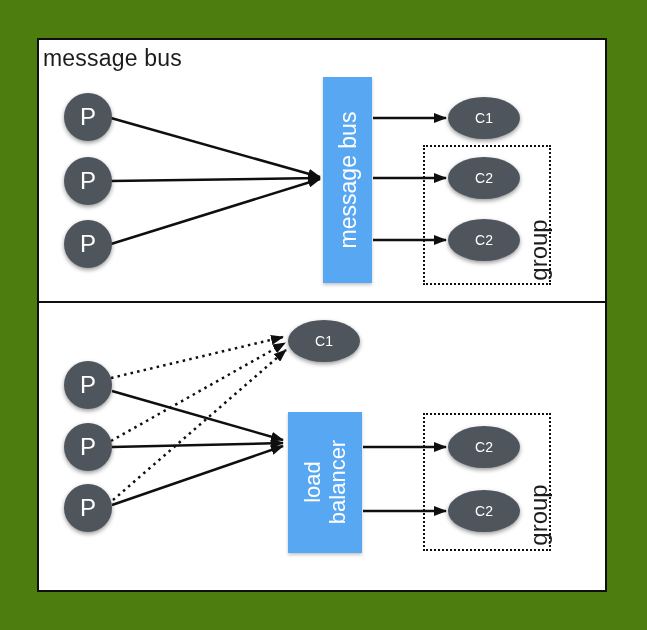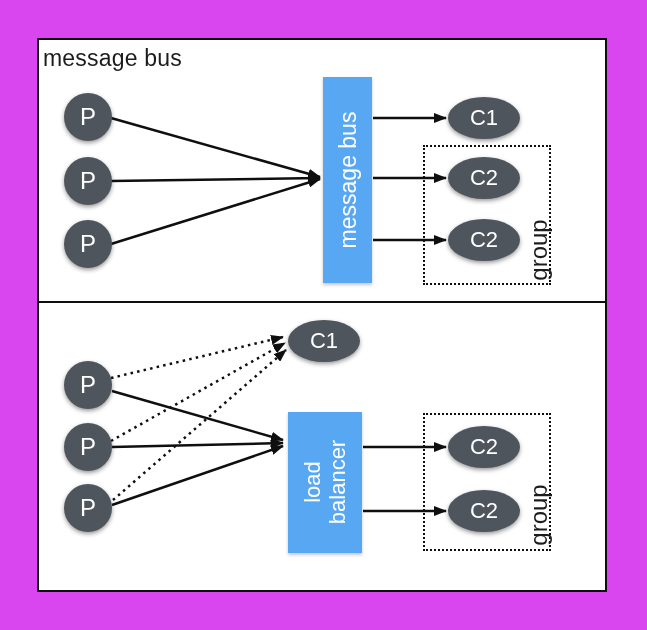--- a/index.html
+++ b/index.html
@@ -1,38 +1,38 @@
 <!DOCTYPE html>
 <html><head>
 <meta charset="utf-8">
 <style>
   html,body{margin:0;padding:0;background:#ffffff;}
   #stage{
-    position:relative;width:647px;height:630px;background:#d946ef;overflow:hidden;
+    position:relative;width:647px;height:630px;background:#4d7c0f;overflow:hidden;
     font-family:"Liberation Sans","DejaVu Sans",sans-serif;
   }
   .frame{
     position:absolute;left:37px;top:38px;width:570px;height:554px;
     border:2px solid #0f0f0f;box-sizing:border-box;background:#ffffff;
   }
   .divider{
     position:absolute;left:37px;top:301px;width:570px;height:2px;background:#0f0f0f;
   }
   .panel-title{
     position:absolute;color:#1c1c1c;font-size:23px;line-height:1.1;letter-spacing:0.2px;
   }
   .pnode{
     position:absolute;width:48px;height:48px;border-radius:50%;
     background:#4f555c;color:#ffffff;font-size:24px;
     display:flex;align-items:center;justify-content:center;
     box-shadow:0 2px 4px rgba(30,30,30,.45);
   }
   .cnode{
     position:absolute;width:72px;height:42px;border-radius:50%;
-    background:#4f555c;color:#ffffff;font-size:22px;
+    background:#4f555c;color:#ffffff;font-size:14px;
     display:flex;align-items:center;justify-content:center;
     box-shadow:0 2px 4px rgba(30,30,30,.45);
   }
   .hub{
     position:absolute;background:#58a7f3;box-shadow:0 2px 3px rgba(30,30,30,.25);
   }
   .dottedbox{
     position:absolute;border:2px dotted #0f0f0f;box-sizing:border-box;background:transparent;
   }
   .vlabel{

